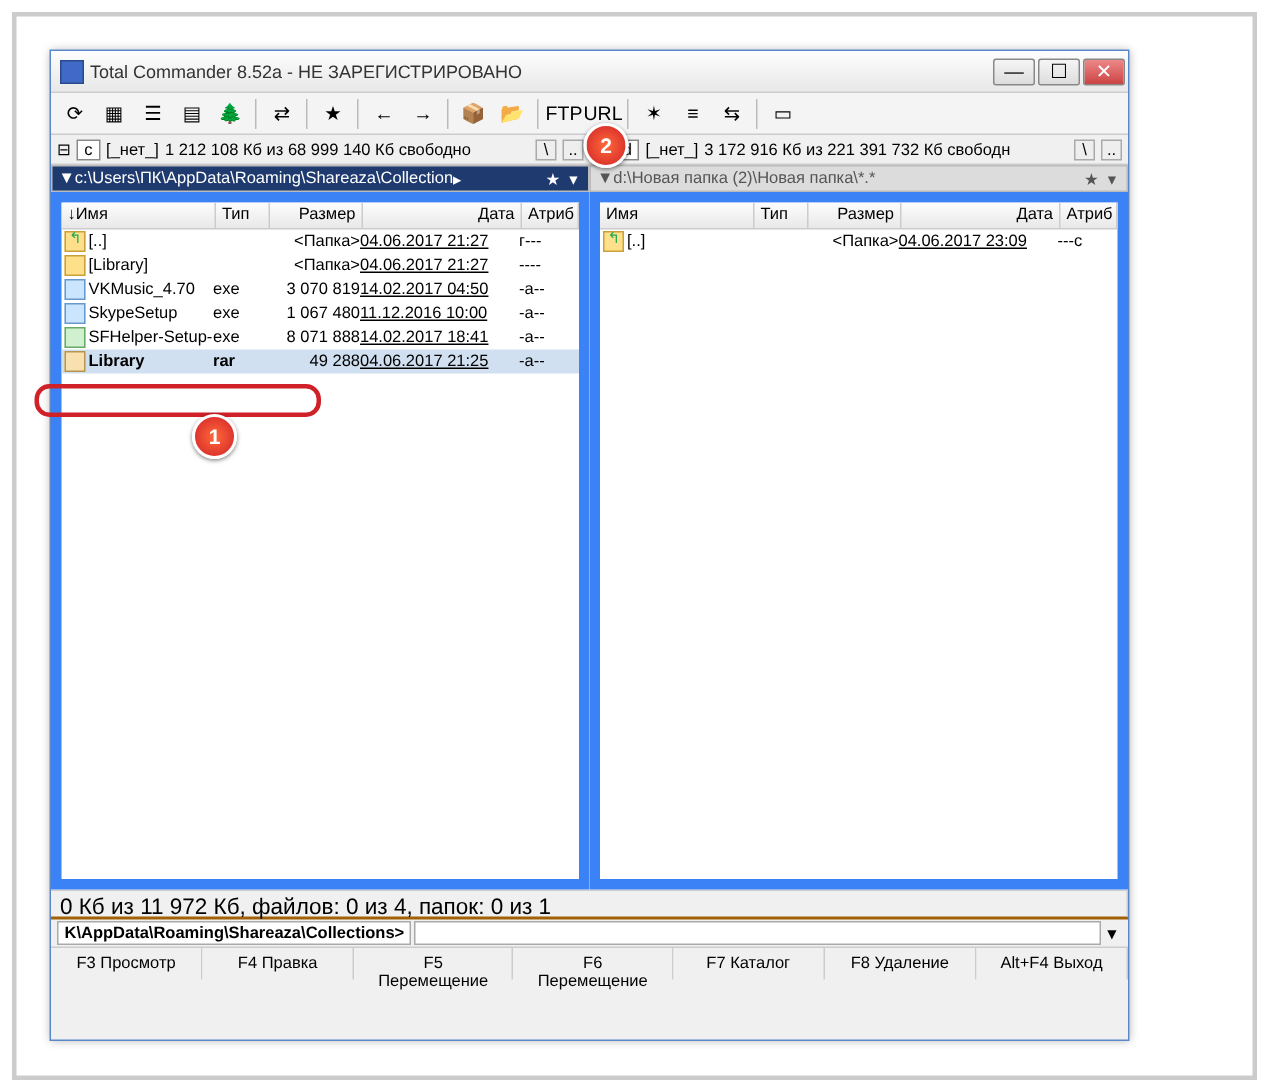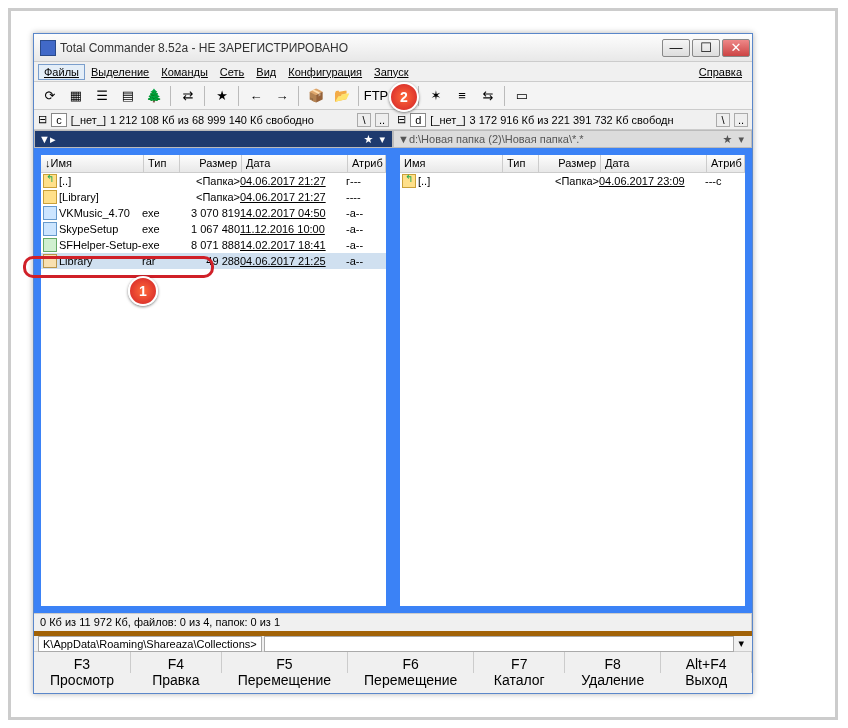--- a/index.html
+++ b/index.html
@@ -36,57 +36,57 @@
 .pathhalf .star { margin-left: auto; padding: 0 3px; }
 .pathhalf .dd { padding: 0 3px; }
 
 .panels { display: flex; height: 465px; }
 .panel { flex: 1; border: 7px solid #3b82f6; background: #fff; display: flex; flex-direction: column; overflow: hidden; }
 .colhdr { height: 18px; background: linear-gradient(#fdfdfd,#e8e8e8); border-bottom: 1px solid #ccc; display: flex; font-size: 11px; }
 .colhdr .col { border-right: 1px solid #ccc; padding: 2px 4px; overflow: hidden; white-space: nowrap; }
 .col.name { flex: 1; }
 .col.ext { width: 36px; }
 .col.size { width: 62px; text-align: right; }
-.col.date { width: 106px; }
+.col.date { width: 106px; text-align: right; }
 .col.attr { width: 38px; }
 
 .list { flex: 1; overflow: hidden; position: relative; }
 .row { display: flex; height: 16px; align-items: center; font-size: 11px; padding: 0 2px; }
 .row .cell { overflow: hidden; white-space: nowrap; }
 .row .ic { width: 14px; height: 14px; margin-right: 2px; display: inline-block; flex-shrink: 0; }
 .row .nm { flex: 1; }
 .row .ext { width: 36px; }
 .row .sz { width: 62px; text-align: right; }
 .row .dt { width: 106px; text-decoration: underline; }
 .row .at { width: 38px; }
 .ic.up { background: #ffe08a; border: 1px solid #caa038; position: relative; }
 .ic.up::after { content: "↰"; position: absolute; left: 2px; top: -2px; font-size: 10px; color: #2a5; }
 .ic.folder { background: #ffe08a; border: 1px solid #caa038; }
 .ic.exe { background: #cce5ff; border: 1px solid #6699cc; }
 .ic.exe2 { background: #d0f0d0; border: 1px solid #6a6; }
 .ic.rar { background: #f8e0b0; border: 1px solid #b8954a; }
 
 .row.sel { background: #d0e0f0; }
-.row.sel .nm, .row.sel .ext { font-weight: normal; }
+.row.sel .nm, .row.sel .ext { font-weight: bold; }
 
 .highlight { position: absolute; border: 3px solid #d02028; border-radius: 10px; pointer-events: none; }
 .hl1 { left: 23px; top: 256px; width: 191px; height: 22px; }
 .marker { position: absolute; width: 30px; height: 30px; border-radius: 50%; background: radial-gradient(#ff6a3a,#d02028); color: #fff; font-weight: bold; display: flex; align-items: center; justify-content: center; border: 2px solid #fff; box-shadow: 0 1px 3px rgba(0,0,0,0.5); font-size: 14px; }
 .m1 { left: 128px; top: 276px; }
 .m2 { left: 389px; top: 82px; }
 
 .statusbar { height: 18px; display: flex; border-top: 1px solid #ccc; }
-.stathalf { flex: 1; padding: 2px 6px; font-size: 11px; border-right: 1px solid #ccc; }
-
-.cmdline { height: 20px; display: flex; align-items: center; background: #f0f0f0; border-top: 5px solid #a16207; padding: 0 4px; }
+.stathalf { flex: 1; padding: 2px 6px; font-size: 15px; border-right: 1px solid #ccc; }
+
+.cmdline { height: 20px; display: flex; align-items: center; background: #f0f0f0; border-top: 2px solid #a16207; padding: 0 4px; font-weight: bold; }
 .cmdline .path { background: #fff; border: 1px solid #aaa; padding: 1px 4px; flex-shrink: 0; }
 .cmdline .input { flex: 1; background: #fff; border: 1px solid #aaa; margin-left: 2px; height: 16px; }
 
 .fkeys { height: 22px; display: flex; border-top: 1px solid #ccc; }
-.fkey { flex: 1; border-right: 1px solid #ccc; text-align: center; padding: 4px 16px; background: #f0f0f0; font-size: 14px; }
+.fkey { flex: 1; border-right: 1px solid #ccc; text-align: center; padding: 4px 16px; background: #f0f0f0; font-size: 11px; }
 
 
 .glyph { font-size: 13px; line-height: 1; }
 </style>
 </head>
 <body>
 
 <div class="outer">
 <div class="win">
 
@@ -99,31 +99,20 @@
           </div>
       <div class="winbtn">
             <span class="glyph">☐</span>
           </div>
       <div class="winbtn close">
             <span class="glyph">✕</span>
           </div>
     </div>
   </div>
 
-  <div class="menubar" id="menubar">
-    <span class="menu active">Файлы</span>
-        <span class="menu">Выделение</span>
-        <span class="menu">Команды</span>
-        <span class="menu">Сеть</span>
-        <span class="menu">Вид</span>
-        <span class="menu">Конфигурация</span>
-        <span class="menu">Запуск</span>
-        <div class="spacer"></div>
-    <span class="menu">Справка</span>
-  </div>
 
   <div class="toolbar" id="toolbar">
         <div class="tbtn">
           <span class="glyph">⟳</span>
         </div>
         <div class="tbtn">
           <span class="glyph">▦</span>
         </div>
         <div class="tbtn">
           <span class="glyph">☰</span>
@@ -194,20 +183,21 @@
       <span>[_нет_]</span>
       <span>3 172 916 Кб из 221 391 732 Кб свободн</span>
       <span style="margin-left:auto" class="rootbtn">\</span>
       <span class="rootbtn">..</span>
     </div>
   </div>
 
   <div class="pathbar">
     <div class="pathhalf active">
       <span>▼</span>
+          <span>c:\Users\ПК\AppData\Roaming\Shareaza\Collection</span>
           <span>▸</span>
       <span class="star">★</span>
       <span class="dd">▾</span>
     </div>
     <div class="pathhalf">
       <span>▼</span>
           <span>d:\Новая папка (2)\Новая папка\*.*</span>
       <span class="star">★</span>
       <span class="dd">▾</span>
     </div>

